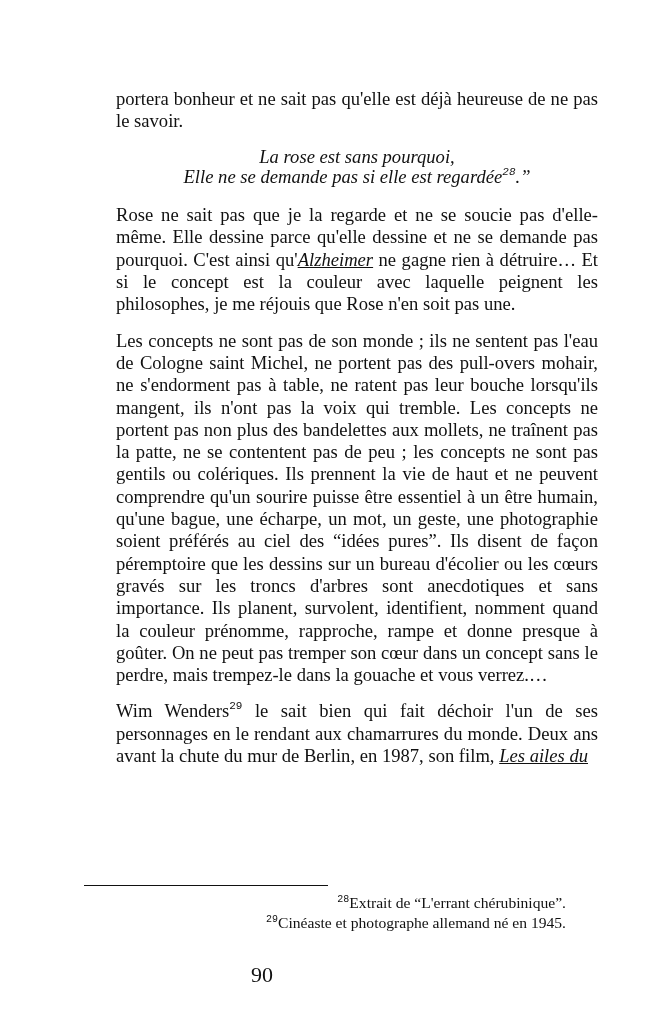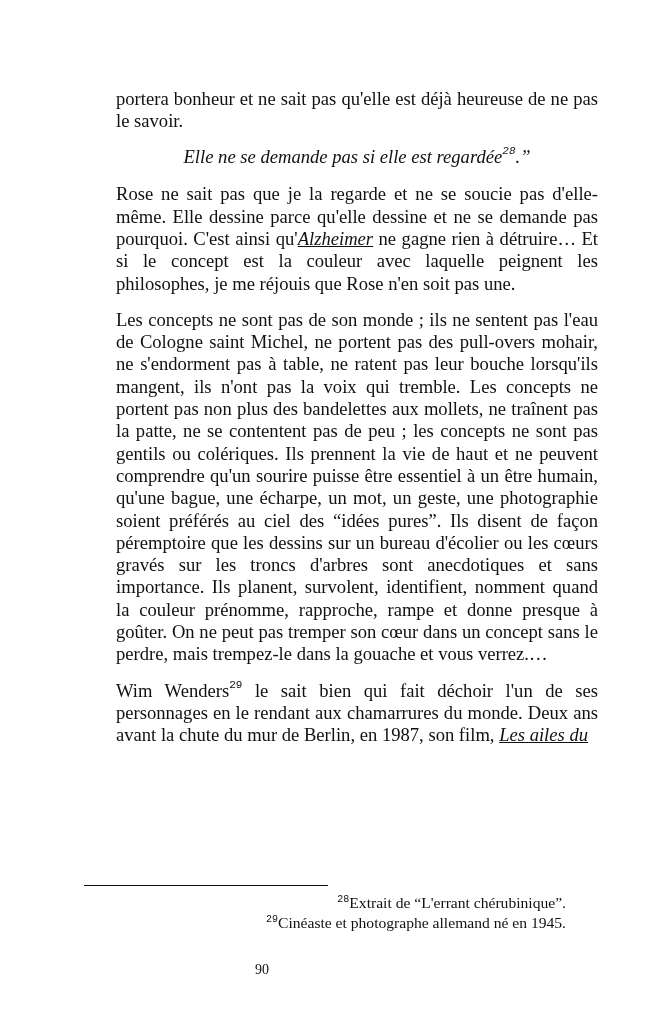--- a/index.html
+++ b/index.html
@@ -68,32 +68,33 @@
     .footnote sup {
       font-size: 10px;
       top: 0;
     }
     .page-number {
       position: absolute;
       left: 0;
       width: 524px;
       top: 962px;
       text-align: center;
-      font-size: 14px;
+      font-size: 22px;
     }
     em { font-style: italic; text-decoration: underline; }
   </style>
 </head>
 <body>
 
 <div class="page">
   <p class="para">portera bonheur et ne sait pas qu'elle est déjà heureuse de ne pas le savoir.</p>
 
 
   <div class="poem">
+    <span class="line">La rose est sans pourquoi,</span>
     <span class="line"><span>Elle ne se demande pas si elle est regardée</span><sup>28</sup><span>.”</span></span>
   </div>
 
   <p class="para"><span>Rose ne sait pas que je la regarde et ne se soucie pas d'elle-même. Elle dessine parce qu'elle dessine et ne se demande pas pourquoi. C'est ainsi qu'</span><em>Alzheimer</em><span> ne gagne rien à détruire… Et si le concept est la couleur avec laquelle peignent les philosophes, je me réjouis que Rose n'en soit pas une.</span></p>
 
   <p class="para">Les concepts ne sont pas de son monde ; ils ne sentent pas l'eau de Cologne saint Michel, ne portent pas des pull-overs mohair, ne s'endorment pas à table, ne ratent pas leur bouche lorsqu'ils mangent, ils n'ont pas la voix qui tremble. Les concepts ne portent pas non plus des bandelettes aux mollets, ne traînent pas la patte, ne se contentent pas de peu ; les concepts ne sont pas gentils ou colériques. Ils prennent la vie de haut et ne peuvent comprendre qu'un sourire puisse être essentiel à un être humain, qu'une bague, une écharpe, un mot, un geste, une photographie soient préférés au ciel des “idées pures”. Ils disent de façon péremptoire que les dessins sur un bureau d'écolier ou les cœurs gravés sur les troncs d'arbres sont anecdotiques et sans importance. Ils planent, survolent, identifient, nomment quand la couleur prénomme, rapproche, rampe et donne presque à goûter. On ne peut pas tremper son cœur dans un concept sans le perdre, mais trempez-le dans la gouache et vous verrez.…</p>
 
   <p class="para last"><span>Wim Wenders</span><sup>29</sup><span> le sait bien qui fait déchoir l'un de ses personnages en le rendant aux chamarrures du monde. Deux ans avant la chute du mur de Berlin, en 1987, son film, </span><em>Les ailes du</em></p>
 </div>
 

